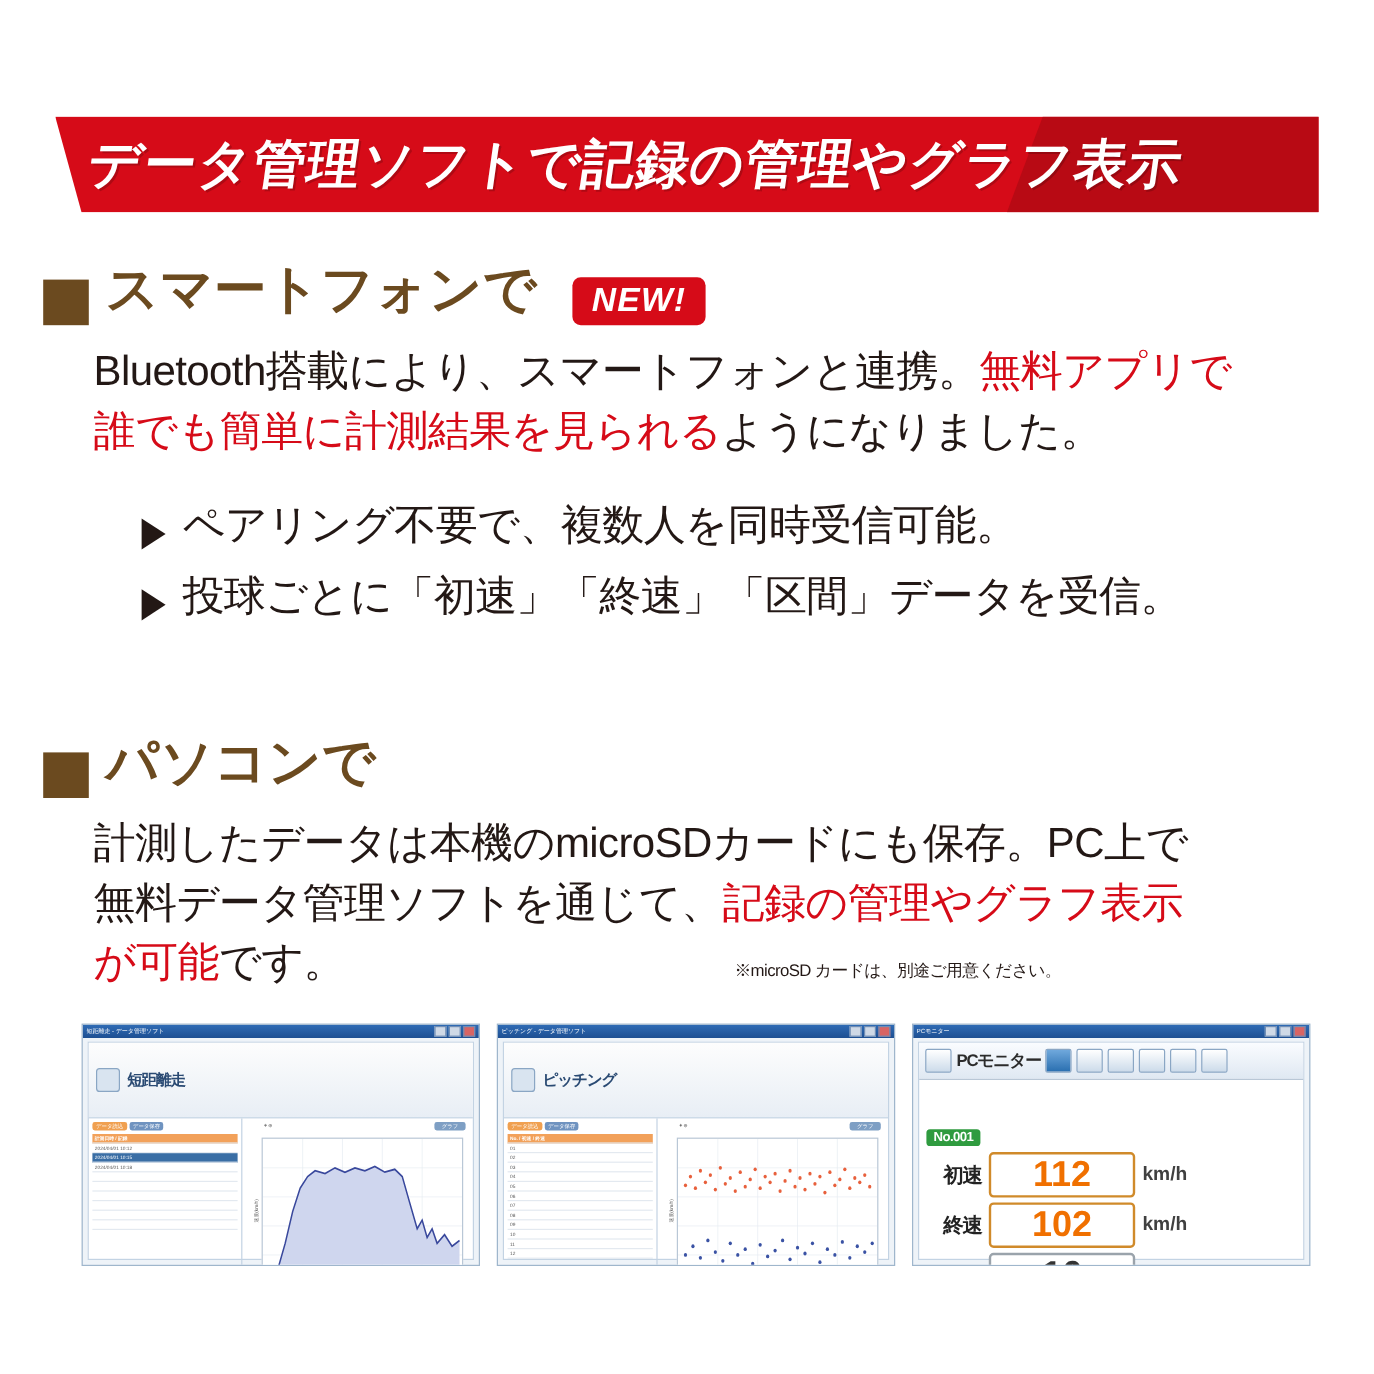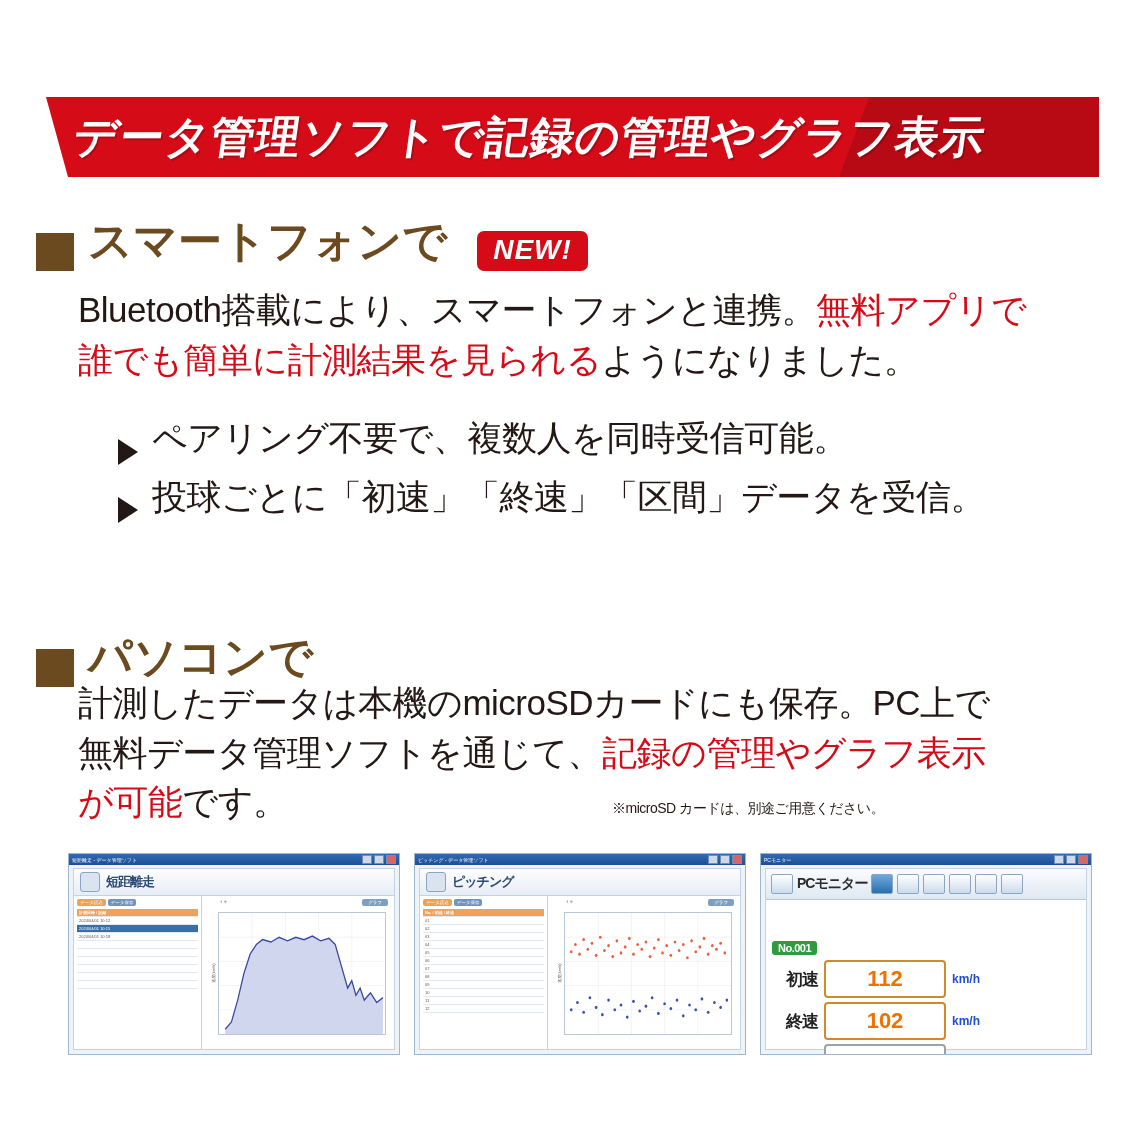--- a/index.html
+++ b/index.html
@@ -106,21 +106,21 @@
 
   
   .bullets {
     position: absolute;
     left: 118px;
     top: 412px;
     width: 960px;
   }
   .bullet-row {
     display: flex;
-    align-items: flex-end;
+    align-items: center;
     gap: 14px;
     font-size: 35px;
     line-height: 1.5;
     letter-spacing: -0.5px;
     margin-bottom: 6px;
   }
   .tri {
     width: 0;
     height: 0;
     border-left: 20px solid #231815;
@@ -179,21 +179,21 @@
     left: 4px; right: 4px; top: 14px; bottom: 4px;
     background: #fff;
     border: 1px solid #c3d3e3;
   }
   .app-head {
     height: 26px;
     background: linear-gradient(#fdfdfd, #e8eef5);
     border-bottom: 1px solid #c3d3e3;
     display: flex;
     align-items: center;
-    padding: 0 6px;
+    padding: 18px 6px;
     gap: 6px;
   }
   .app-head .logo {
     width: 18px; height: 18px; border-radius: 3px;
     background: #d9e4f0; border: 1px solid #8aa6c4;
   }
   .app-head .name {
     font-size: 13px; font-weight: bold; color: #2a4a73;
     letter-spacing: -1px;
   }
@@ -260,27 +260,27 @@
     margin-top: 37px;
   }
   .pcm-row {
     display: flex; align-items: center; gap: 6px; margin-top: 4px;
     padding-left: 14px;
   }
   .pcm-lab { font-size: 17px; font-weight: bold; color: #222; letter-spacing: -1px; }
   .pcm-val {
     width: 118px; height: 34px;
     border: 2px solid #d08a2a; border-radius: 4px; background: #fff;
-    color: #f07000; font-size: 22px; font-weight: bold;
+    color: #f07000; font-size: 30px; font-weight: bold;
     display: flex; align-items: center; justify-content: center;
     line-height: 1;
     text-align: right;
   }
   .pcm-val.plain { border-color: #9aa3ab; color: #333; }
-  .pcm-unit { font-size: 12px; font-weight: bold; color: #1d4ed8; }
+  .pcm-unit { font-size: 16px; font-weight: bold; color: #404040; }
 
   
   svg { display: block; }
 </style>
 </head>
 <body>
 
 <div class="banner">
   <div class="banner-bg"></div>
   <div class="banner-shade"></div>
@@ -302,21 +302,21 @@
   <div class="bullet-row">
     <span class="tri"></span>
     <span>ペアリング不要で、複数人を同時受信可能。</span>
   </div>
   <div class="bullet-row">
     <span class="tri"></span>
     <span>投球ごとに「初速」「終速」「区間」データを受信。</span>
   </div>
 </div>
 
-<div class="section-head" style="left:36px; top:628px;">
+<div class="section-head" style="left:36px; top:606px;">
   <span class="sq"></span>
   <span class="section-title">パソコンで</span>
 </div>
 
 <div class="para" style="left:78px; top:678px; width:1010px;">
   <span>計測したデータは本機のmicroSDカードにも保存。PC上で</span><br>
   <span>無料データ管理ソフトを通じて、</span><span class="red">記録の管理やグラフ表示</span><br>
   <span class="red">が可能</span><span>です。</span>
 </div>
 

